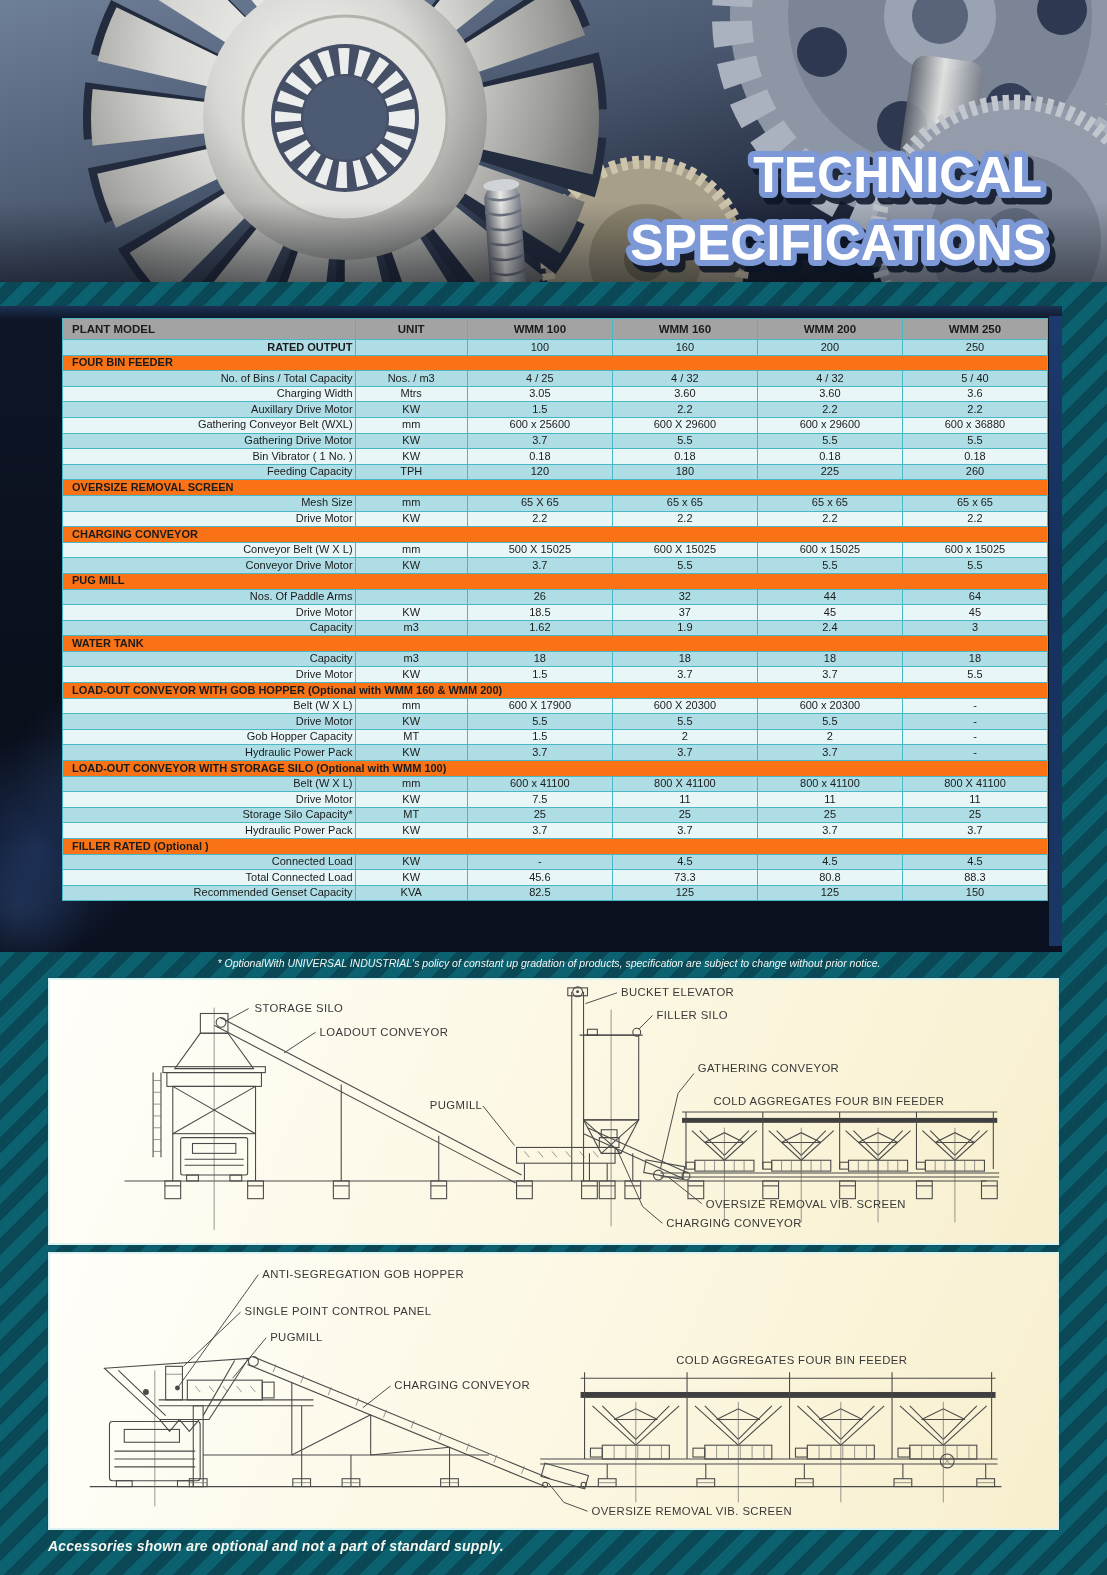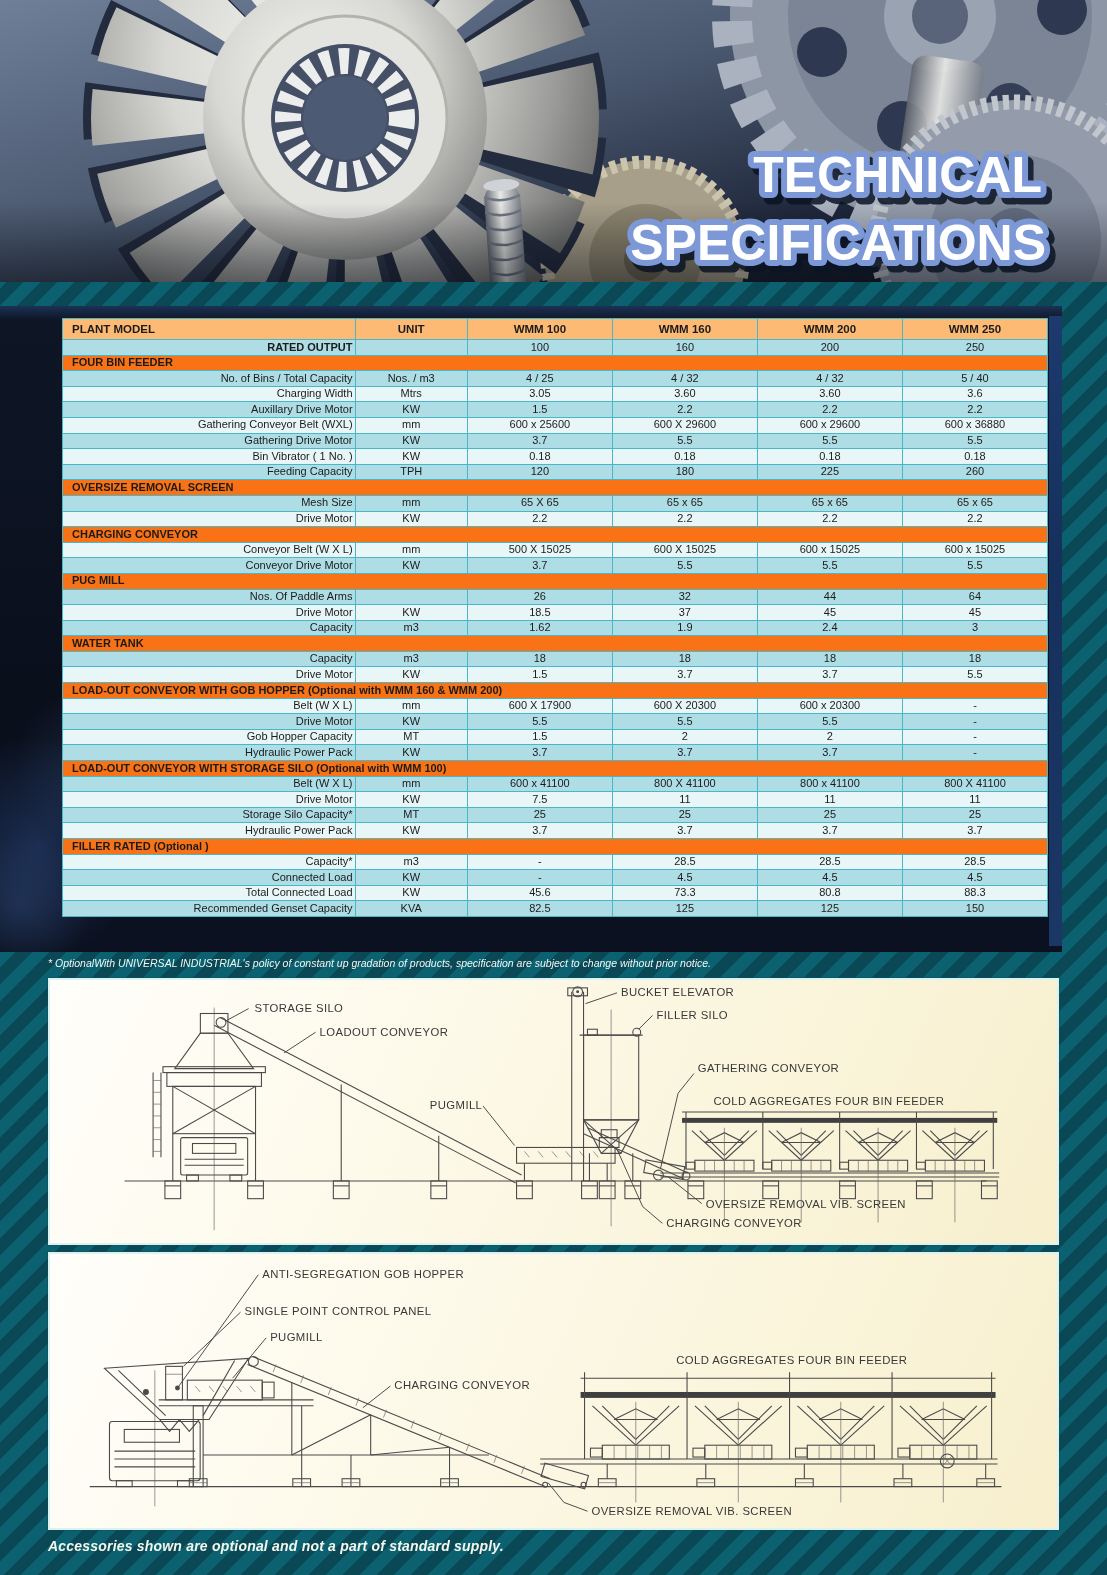--- a/index.html
+++ b/index.html
@@ -14,31 +14,31 @@
       radial-gradient(circle at 95px 460px, rgba(110,160,235,.14), transparent 80px),
       radial-gradient(circle at 20px 600px, rgba(90,140,220,.18), transparent 70px),
       linear-gradient(180deg,#1c3154 0px,#0e1626 14px,#0a0f1c 60%,#0b1120 100%);}
   .frame-edge{position:absolute;top:10px;right:0;width:13px;height:630px;
     background:linear-gradient(180deg,#1d3a6e,#15305c 40%,#1b3766);}
   
   .spec-table{position:absolute;top:318px;left:62px;width:986px;border-collapse:collapse;
     table-layout:fixed;background:#fff;}
   .spec-table th,.spec-table td{border:1px solid var(--grid,#49b7c6);color:#1b1b1b;
     white-space:nowrap;overflow:hidden;}
-  .spec-table th{height:20px;font-size:11.5px;font-weight:bold;background:#fdba74;text-align:center;padding:0 2px;}
+  .spec-table th{height:20px;font-size:11.5px;font-weight:bold;background:#a3a3a3;text-align:center;padding:0 2px;}
   .spec-table th.col-label{text-align:left;padding-left:9px;}
   .spec-table td{height:14.6px;font-size:11px;padding:0 2px;text-align:center;line-height:1.05;}
   .spec-table td.cell-label{text-align:right;padding-left:9px;}
   .spec-table td.bold{font-weight:bold;}
   .spec-table tr.row-cyan td{background:var(--row-cyan,#aedde5);}
   .spec-table tr.row-pale td{background:var(--row-pale,#e9f6f7);}
   .spec-table tr.section-row td{background:#f97316;font-weight:bold;text-align:left;padding-left:9px;}
   
   .footnote-bar{position:absolute;top:957px;left:48px;width:1002px;display:flex;
-    justify-content:flex-start;align-items:center;color:#f2f6f4;font-size:10.5px;font-style:italic;}
+    justify-content:center;align-items:center;color:#f2f6f4;font-size:10.5px;font-style:italic;}
   
   .panel{position:absolute;left:48px;width:1011px;
     background:linear-gradient(115deg,#fffefa 0%,#fdf9e8 40%,#f7efcd 100%);
     border:2px solid #d9f2f2;box-shadow:0 0 0 1px rgba(15,75,88,.45);box-sizing:border-box;}
   .panel1{top:978px;height:267px;}
   .panel2{top:1252px;height:278px;}
   .panel svg{display:block;width:100%;height:100%;}
   .ln{stroke:#4a4a4a;stroke-width:1.1;fill:none;}
   .thin{stroke:#6a6a6a;stroke-width:0.7;}
   .dark{fill:#3f3f3f;stroke:none;}
@@ -374,28 +374,20 @@
         <tr class="row-pale">
           <td class="cell-label">Hydraulic Power Pack</td>
           <td class="cell-unit">KW</td>
           <td class="cell-val">3.7</td>
           <td class="cell-val">3.7</td>
           <td class="cell-val">3.7</td>
           <td class="cell-val">3.7</td>
         </tr>
         <tr class="section-row">
           <td colspan="6">FILLER RATED (Optional )</td>
-        </tr>
-        <tr class="row-pale">
-          <td class="cell-label">Capacity*</td>
-          <td class="cell-unit">m3</td>
-          <td class="cell-val">-</td>
-          <td class="cell-val">28.5</td>
-          <td class="cell-val">28.5</td>
-          <td class="cell-val">28.5</td>
         </tr>
         <tr class="row-cyan">
           <td class="cell-label">Connected Load</td>
           <td class="cell-unit">KW</td>
           <td class="cell-val">-</td>
           <td class="cell-val">4.5</td>
           <td class="cell-val">4.5</td>
           <td class="cell-val">4.5</td>
         </tr>
         <tr class="row-pale">

